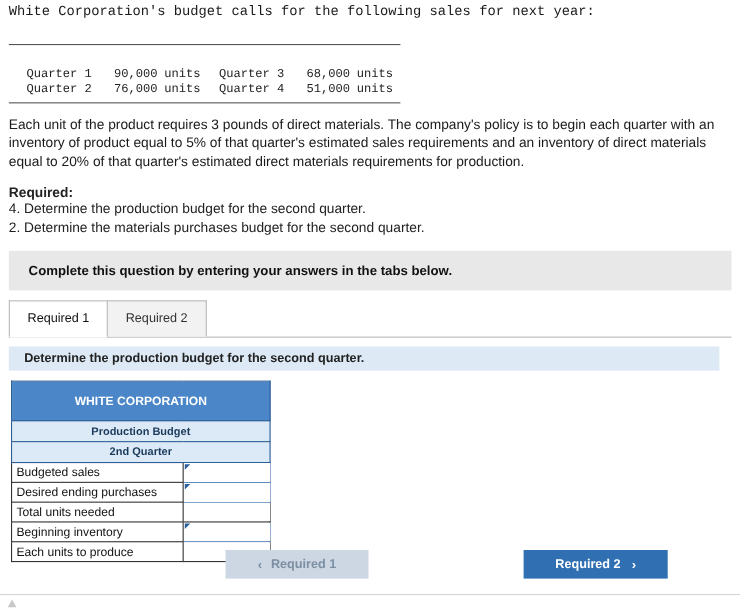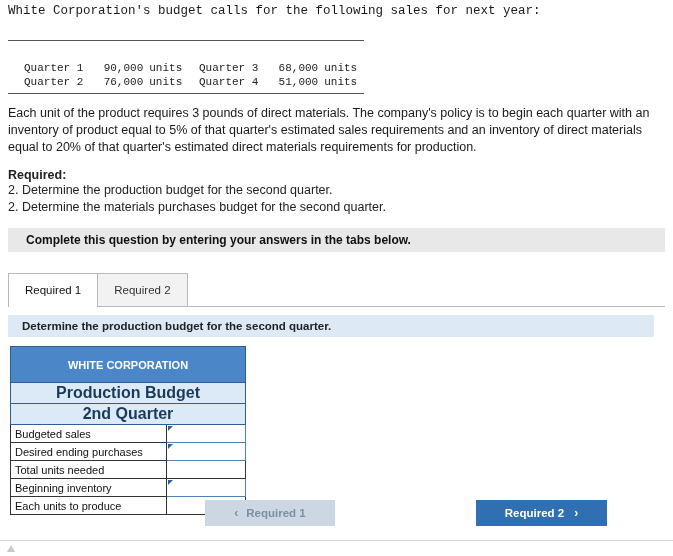--- a/index.html
+++ b/index.html
@@ -79,21 +79,21 @@
     top: 182px;
     font-size: 12.5px;
     line-height: 17px;
   }
 
   .banner {
     position: absolute;
     left: 8px;
     top: 228px;
     width: 657px;
-    height: 24px;
+    height: 36px;
     background: #e8e8e8;
     display: flex;
     align-items: center;
     padding-left: 18px;
     font-size: 12px;
     font-weight: bold;
     color: #111;
   }
 
   .tabs {
@@ -169,21 +169,21 @@
     border: 1px solid #2d5f95;
     font-size: 11px;
     height: 36px;
   }
   .budget .sub {
     background: #dce9f6;
     color: #1a3a5c;
     text-align: center;
     font-weight: bold;
     border: 1px solid #2d5f95;
-    font-size: 16px;
+    font-size: 10px;
     height: 19px;
   }
   .budget .lbl {
     width: 157px;
     background: #ffffff;
     text-align: left;
     font-size: 11px;
     color: #111;
   }
   .budget .val {
@@ -299,21 +299,21 @@
       </tr>
     </tbody>
       </table>
     <div class="sales-rule"></div>
   </div>
 
   <div class="para">Each unit of the product requires 3 pounds of direct materials. The company's policy is to begin each quarter with an inventory of product equal to 5% of that quarter's estimated sales requirements and an inventory of direct materials equal to 20% of that quarter's estimated direct materials requirements for production.</div>
 
   <div class="required-head">Required:</div>
   <div class="req-list">
-    <div>2. Determine the production budget for the second quarter.</div>
+    <div>4. Determine the production budget for the second quarter.</div>
     <div>2. Determine the materials purchases budget for the second quarter.</div>
   </div>
 
   <div class="banner">Complete this question by entering your answers in the tabs below.</div>
 
   <div class="tabs">
     <div class="tab active">Required 1</div>
     <div class="tab">Required 2</div>
   </div>
 

